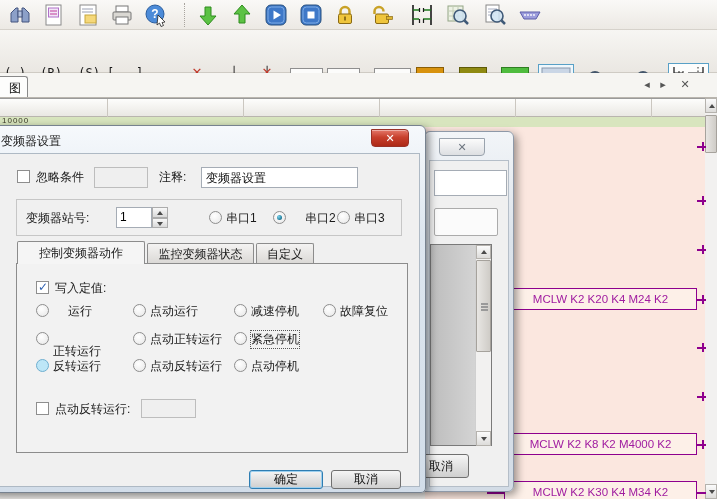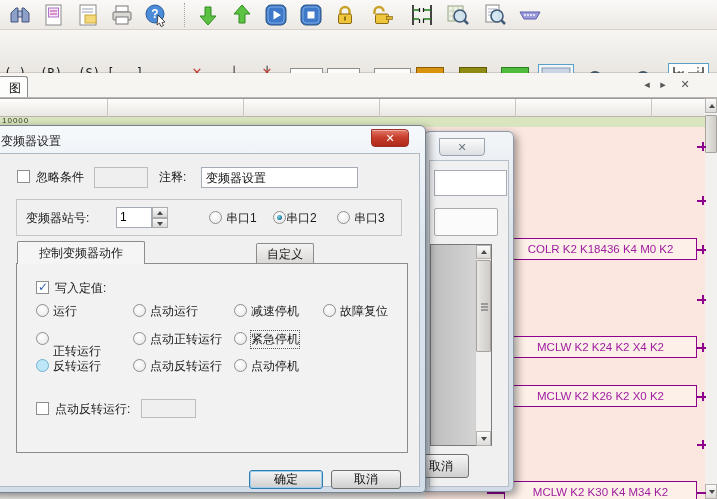--- a/index.html
+++ b/index.html
@@ -339,39 +339,38 @@
     <div class="stub" style="left:272px; top:19px; width:9px"></div>
     <div class="rtick" style="top:15px"></div>
 
     <div class="stub" style="left:62px; top:73px; width:17px"></div>
     <div class="stub" style="left:272px; top:73px; width:9px"></div>
     <div class="rtick" style="top:69px"></div>
 
     <div class="stub" style="left:62px; top:122px; width:17px"></div>
     <div class="stub" style="left:272px; top:122px; width:9px"></div>
     <div class="rtick" style="top:118px"></div>
-    <div class="blk" style="top:111px">COLR K2 K18436 K4 M0 K2</div>
 
     <div class="stub" style="left:62px; top:172px; width:17px"></div>
     <div class="stub" style="left:272px; top:172px; width:9px"></div>
     <div class="rtick" style="top:168px"></div>
+    <div class="blk" style="top:161px">MCLW K2 K20 K4 M24 K2</div>
 
     <div class="stub" style="left:62px; top:220px; width:17px"></div>
     <div class="stub" style="left:272px; top:220px; width:9px"></div>
     <div class="rtick" style="top:216px"></div>
-    <div class="blk" style="top:209px">MCLW K2 K24 K2 X4 K2</div>
 
     <div class="stub" style="left:62px; top:269px; width:17px"></div>
     <div class="stub" style="left:272px; top:269px; width:9px"></div>
     <div class="rtick" style="top:265px"></div>
-    <div class="blk" style="top:258px">MCLW K2 K26 K2 X0 K2</div>
 
     <div class="stub" style="left:62px; top:317px; width:17px"></div>
     <div class="stub" style="left:272px; top:317px; width:9px"></div>
     <div class="rtick" style="top:313px"></div>
+    <div class="blk" style="top:306px">MCLW K2 K8 K2 M4000 K2</div>
 
     <div class="stub" style="left:62px; top:365px; width:17px"></div>
     <div class="stub" style="left:272px; top:365px; width:9px"></div>
     <div class="blk" style="top:354px">MCLW K2 K30 K4 M34 K2</div>
   </div>
 
   <div class="vscroll">
     <div class="scrbtn" style="top:0">
         <div class="tri-up"></div>
       </div>
@@ -422,33 +421,34 @@
       <div class="sp-btn" style="top:0">
           <div class="tri-up"></div>
         </div>
       <div class="sp-btn" style="top:10.5px">
           <div class="tri-down"></div>
         </div>
     </div>
     <div class="rb" style="left:220px; top:85px"></div>
     <div class="lbl" style="left:237px; top:84px">串口1</div>
     <div class="rb sel" style="left:284px; top:85px"></div>
-    <div class="lbl" style="left:297px; top:84px">串口2</div>
+    <div class="lbl" style="left:316px; top:84px">串口2</div>
     <div class="rb" style="left:348px; top:85px"></div>
     <div class="lbl" style="left:365px; top:84px">串口3</div>
 
     <div class="tab active" style="left:28px; top:115px; width:128px">控制变频器动作</div>
+    <div class="tab inactive" style="left:158px; top:117px; width:107px">监控变频器状态</div>
     <div class="tab inactive" style="left:267px; top:117px; width:58px">自定义</div>
     <div class="tabpanel" style="left:27px; top:137px; width:392px; height:190px"></div>
 
     <div class="cb checked" style="left:47px; top:155px"></div>
     <div class="lbl" style="left:66px; top:154px">写入定值:</div>
 
     <div class="rb" style="left:47px; top:178px"></div>
-    <div class="lbl" style="left:64px; top:177px">运行</div>
+    <div class="lbl" style="left:79px; top:177px">运行</div>
     <div class="rb" style="left:144px; top:178px"></div>
     <div class="lbl" style="left:161px; top:177px">点动运行</div>
     <div class="rb" style="left:245px; top:178px"></div>
     <div class="lbl" style="left:262px; top:177px">减速停机</div>
     <div class="rb" style="left:334px; top:178px"></div>
     <div class="lbl" style="left:351px; top:177px">故障复位</div>
 
     <div class="rb" style="left:47px; top:206px"></div>
     <div class="lbl" style="left:64px; top:217px">正转运行</div>
     <div class="rb" style="left:144px; top:206px"></div>

